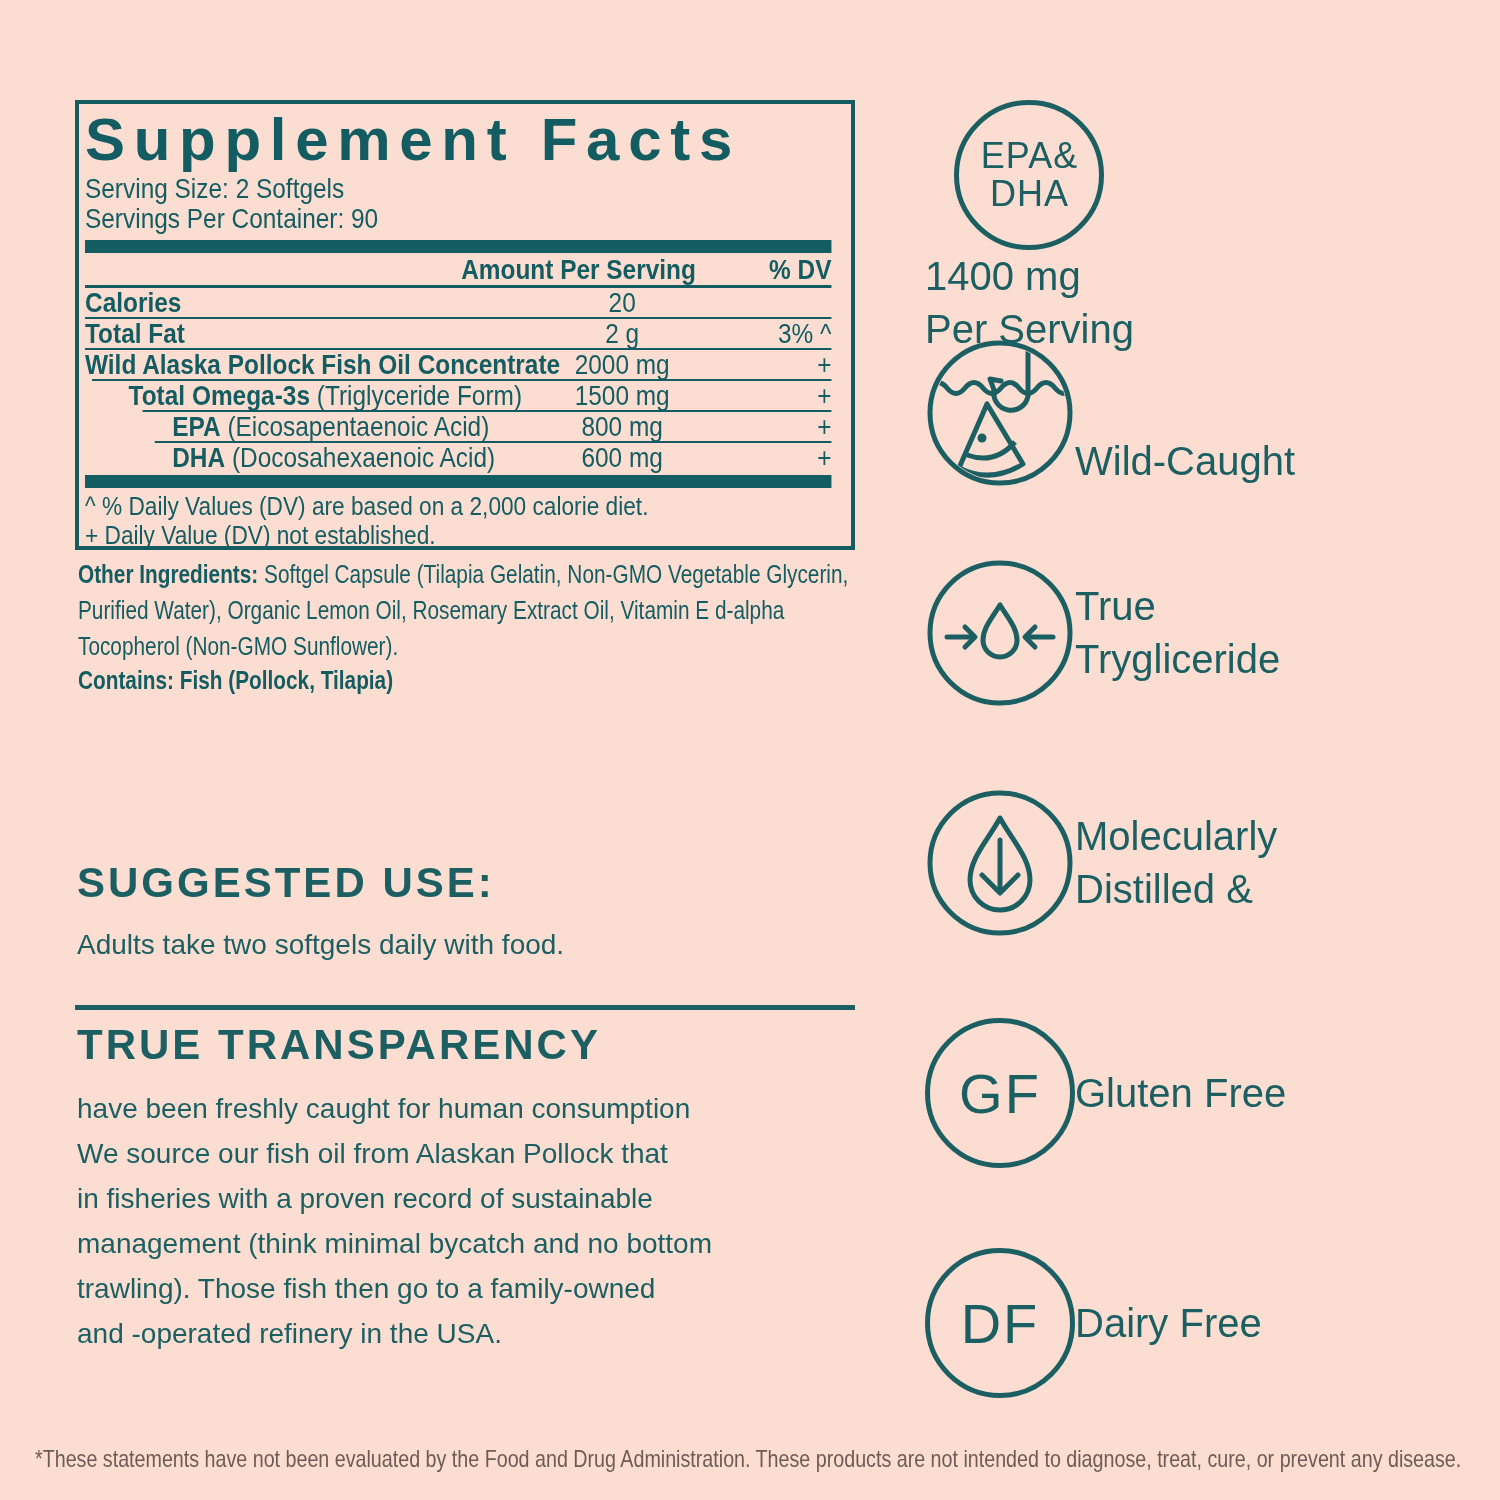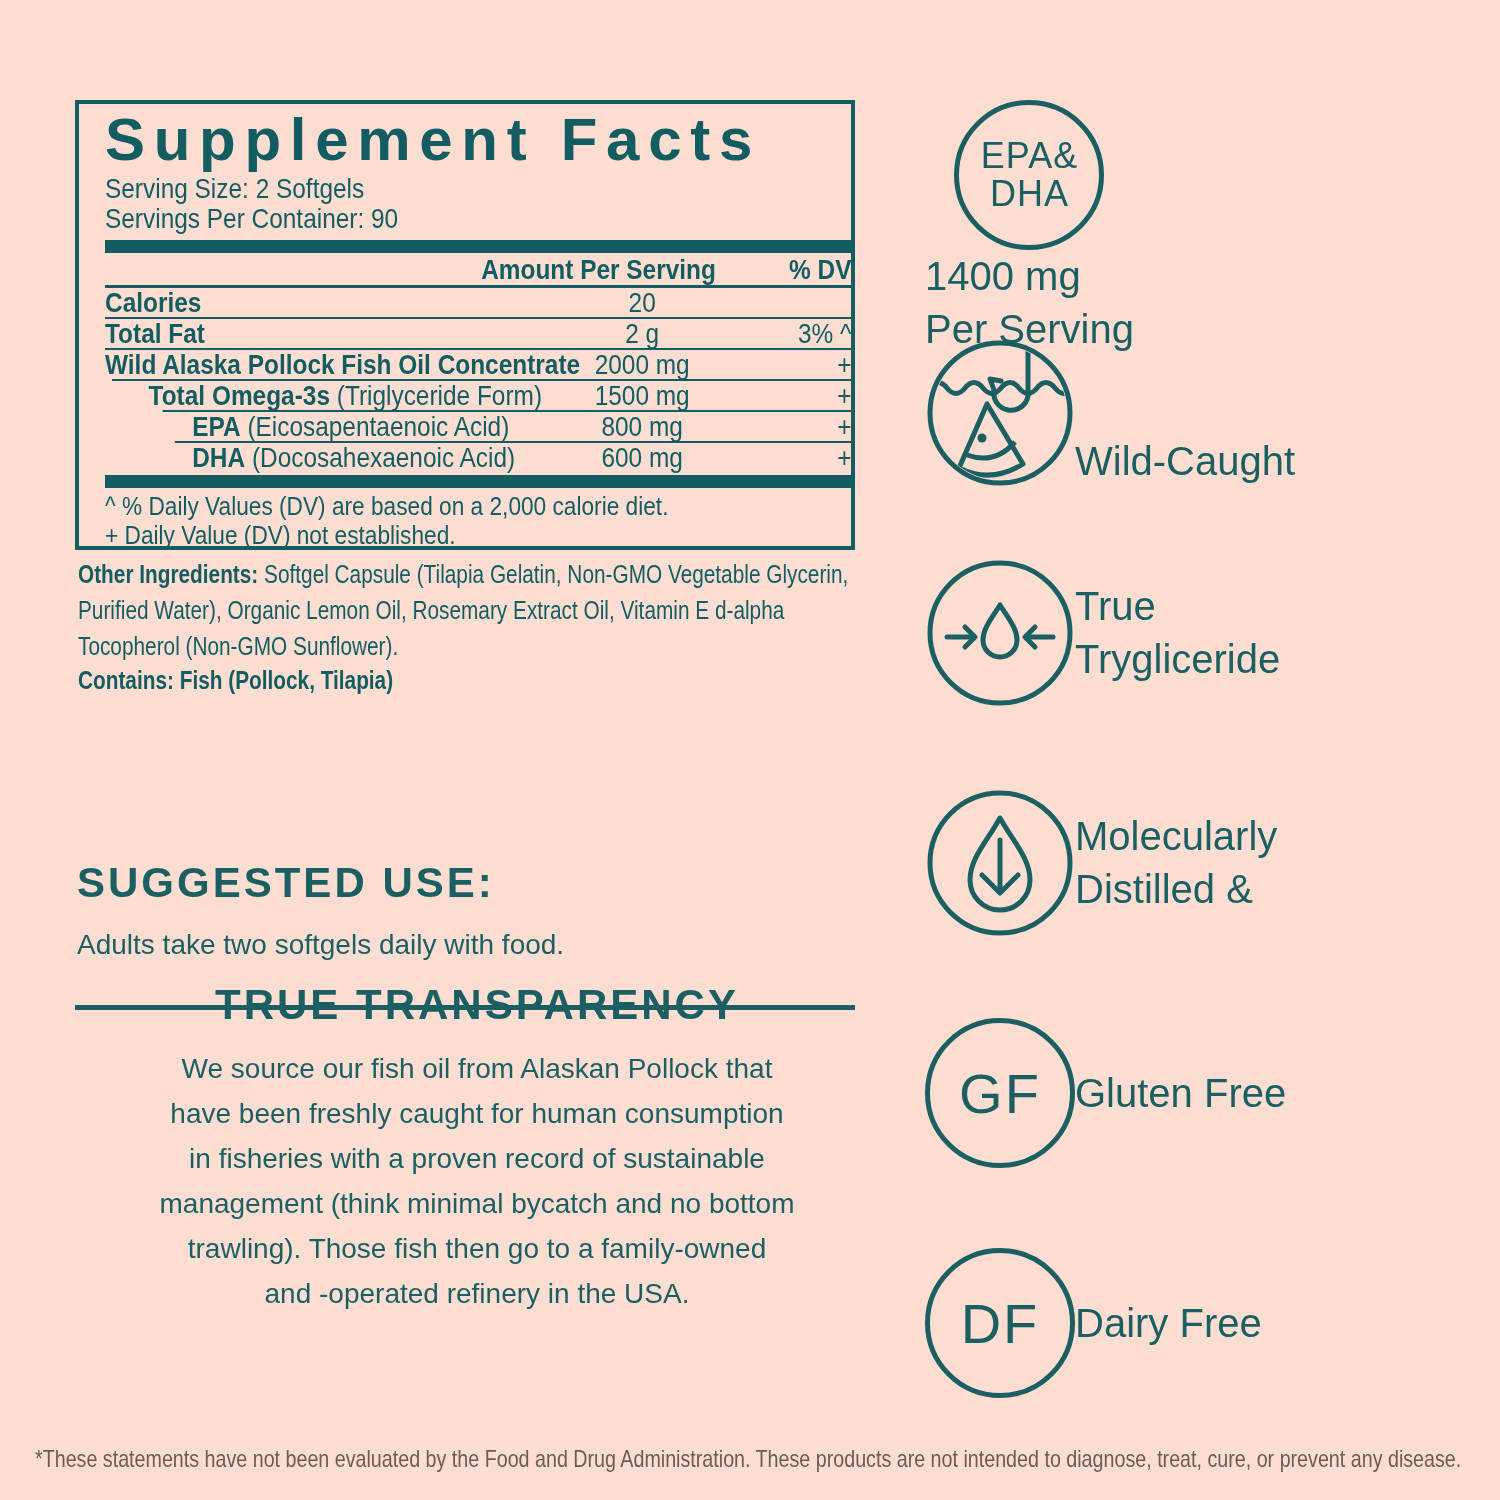--- a/index.html
+++ b/index.html
@@ -15,21 +15,21 @@
     background:var(--bg);
     font-family:"Liberation Sans",sans-serif;
     color:var(--teal);
     overflow:hidden;
   }
   
   .facts-box{
     position:absolute;left:75px;top:100px;width:780px;height:450px;
     border:4px solid var(--teal);
     box-sizing:border-box;
-    padding:4px 14px 6px 26px;
+    padding:4px 14px 6px 6px;
     background:transparent;
   }
   .sf-title{
     font-size:60px;font-weight:bold;line-height:64px;
     letter-spacing:0.145em;white-space:nowrap;
   }
   .sf-body{
     width:856px;
     transform:scaleX(0.872);
     transform-origin:0 0;
@@ -63,21 +63,21 @@
   .contains{
     position:absolute;left:78px;top:665px;
     font-size:26px;font-weight:bold;color:var(--teal);
     transform:scaleX(0.80);transform-origin:0 0;white-space:nowrap;
   }
   
   .suggested{position:absolute;left:77px;top:860px;width:790px;}
   .sec-head{font-size:42px;font-weight:bold;letter-spacing:3px;line-height:46px;color:var(--teal2);}
   .sec-body{font-size:28px;line-height:45px;margin-top:16px;color:var(--teal2);white-space:nowrap;}
   .rule{position:absolute;left:75px;top:1005px;width:780px;height:5px;background:var(--teal2);}
-  .transparency{position:absolute;left:77px;top:982px;width:800px;text-align:center;}
+  .transparency{position:absolute;left:77px;top:1022px;width:800px;}
   .transparency .sec-body{margin-top:18px;}
   
   .feature{position:absolute;left:925px;display:flex;align-items:center;}
   .badge{
     width:150px;height:150px;border:5px solid var(--teal2);border-radius:50%;
     box-sizing:border-box;display:flex;flex-direction:column;
     align-items:center;justify-content:center;flex:none;
   }
   .badge .t1{font-size:36px;line-height:38px;letter-spacing:1px;color:var(--teal2);}
   .badge .t2{font-size:56px;font-weight:400;letter-spacing:2px;color:var(--teal2);}
@@ -160,22 +160,22 @@
   <div class="suggested">
     <div class="sec-head">SUGGESTED USE:</div>
     <div class="sec-body">Adults take two softgels daily with food.</div>
   </div>
 
   <div class="rule"></div>
 
   <div class="transparency">
     <div class="sec-head">TRUE TRANSPARENCY</div>
     <div class="sec-body">
+      <div>have been freshly caught for human consumption</div>
       <div>We source our fish oil from Alaskan Pollock that</div>
-      <div>have been freshly caught for human consumption</div>
       <div>in fisheries with a proven record of sustainable</div>
       <div>management (think minimal bycatch and no bottom</div>
       <div>trawling). Those fish then go to a family-owned</div>
       <div>and -operated refinery in the USA.</div>
     </div>
   </div>
 
   <div class="feature f1">
     <div class="badge">
       <div class="t1">EPA&amp;</div>

